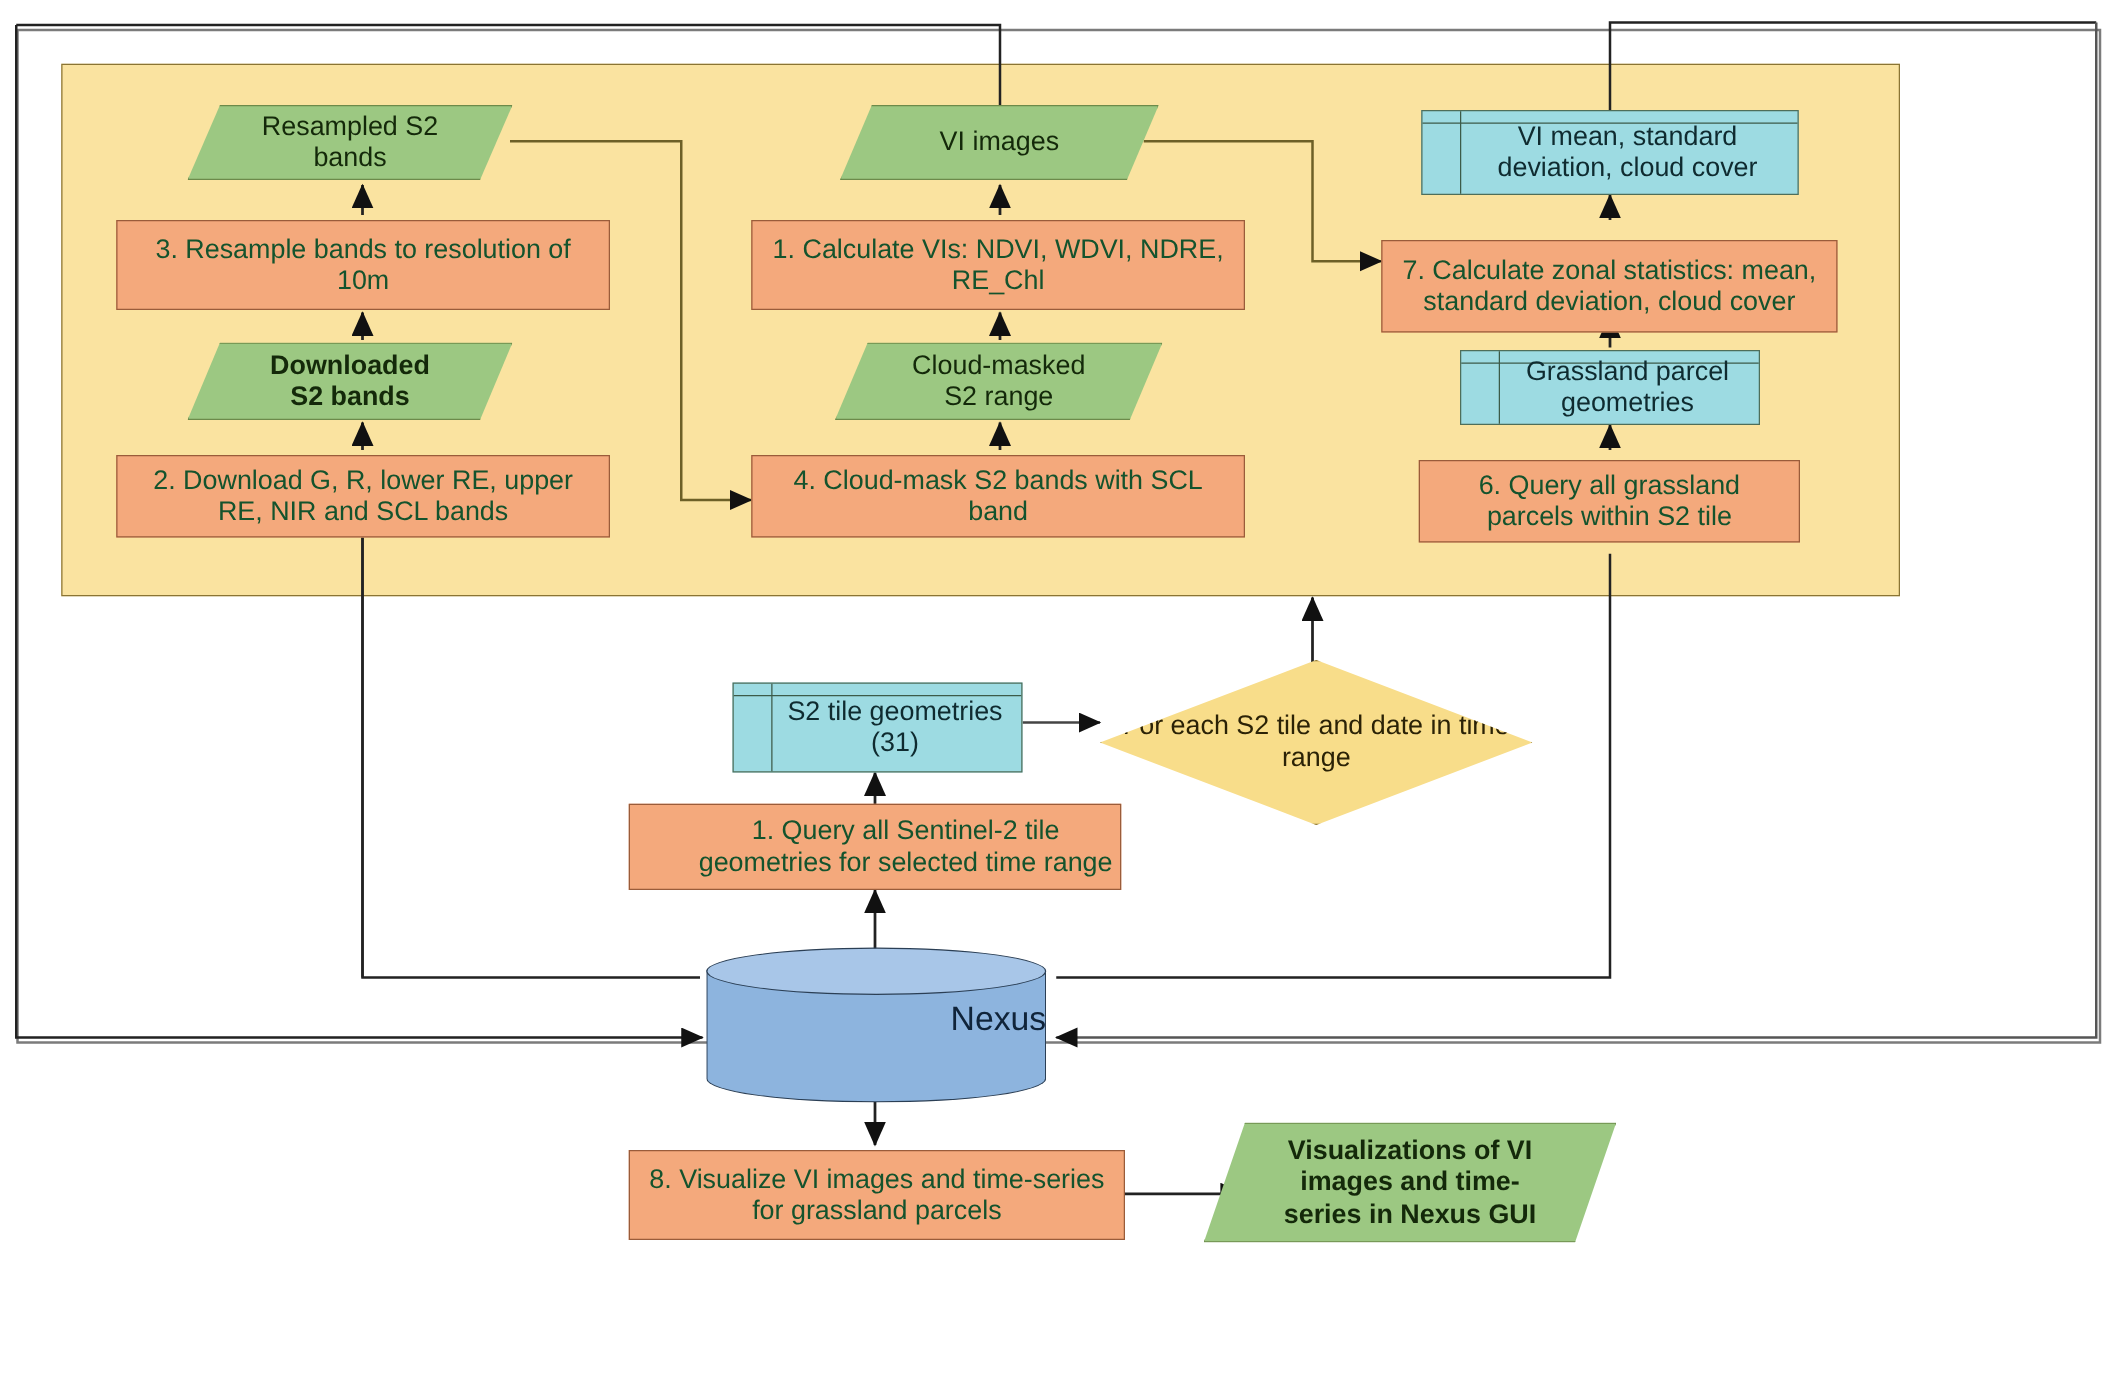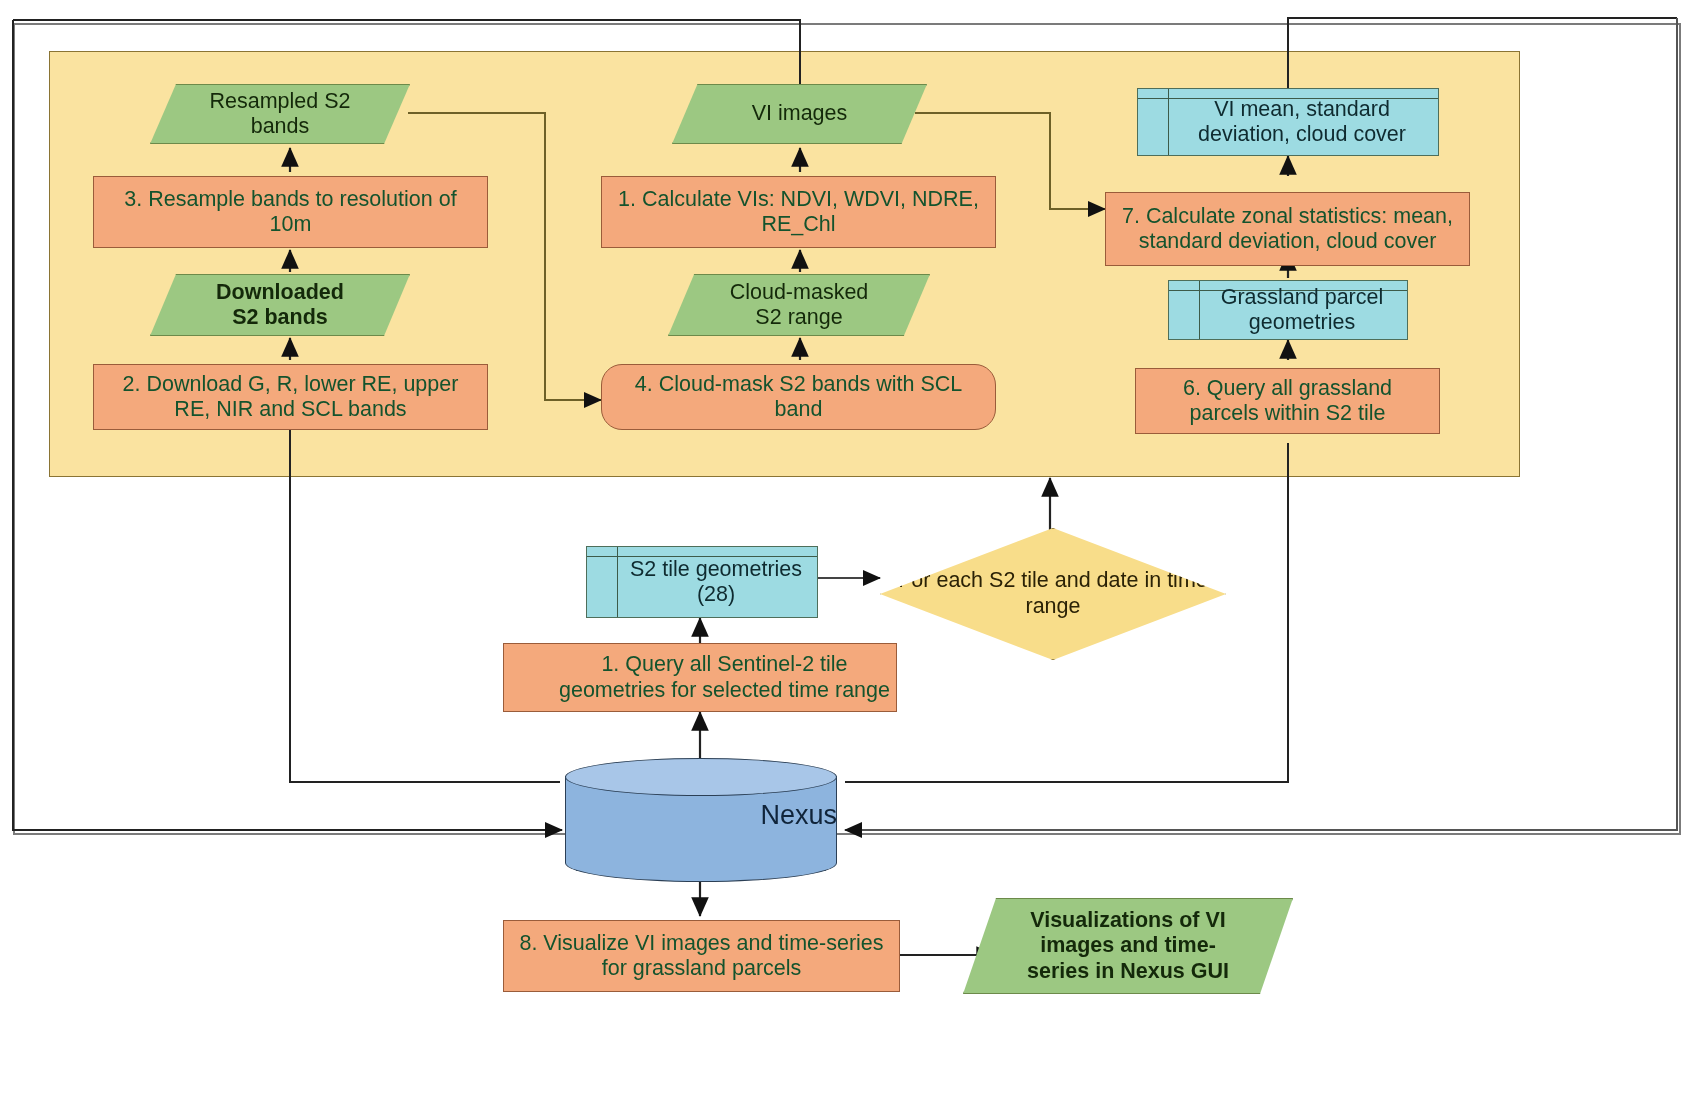--- a/index.html
+++ b/index.html
@@ -137,21 +137,21 @@
   <div class="node proc" style="left:601px;top:176px;width:395px;height:72px;">
     <span class="lbl">1. Calculate VIs: NDVI, WDVI, NDRE,
 RE_Chl</span>
   </div>
 
   <div class="node data-par" style="left:668px;top:274px;width:262px;height:62px;">
     <span class="lbl">Cloud-masked
 S2 range</span>
   </div>
 
-  <div class="node proc" style="left:601px;top:364px;width:395px;height:66px;border-radius:21px;">
+  <div class="node proc" style="left:601px;top:364px;width:395px;height:66px;">
     <span class="lbl">4. Cloud-mask S2 bands with SCL
 band</span>
   </div>
 
   <div class="tbl" style="left:1137px;top:88px;width:302px;height:68px;">
     <div class="hline"></div>
     <div class="vline"></div>
     <span class="lbl">VI mean, standard
 deviation, cloud cover</span>
   </div>
@@ -170,21 +170,21 @@
 
   <div class="node proc" style="left:1135px;top:368px;width:305px;height:66px;">
     <span class="lbl">6. Query all grassland
 parcels within S2 tile</span>
   </div>
 
   <div class="tbl" style="left:586px;top:546px;width:232px;height:72px;">
     <div class="hline"></div>
     <div class="vline"></div>
     <span class="lbl">S2 tile
-geometries (28)</span>
+geometries (31)</span>
   </div>
 
   <div class="diamond" style="left:880px;top:528px;width:344px;height:130px;">
     <span class="lbl">For each S2
 tile and date in
 time range</span>
   </div>
 
   <div class="node proc" style="left:503px;top:643px;width:394px;height:69px;justify-content:flex-end;">
     <span class="lbl">1. Query all Sentinel-2 tile

